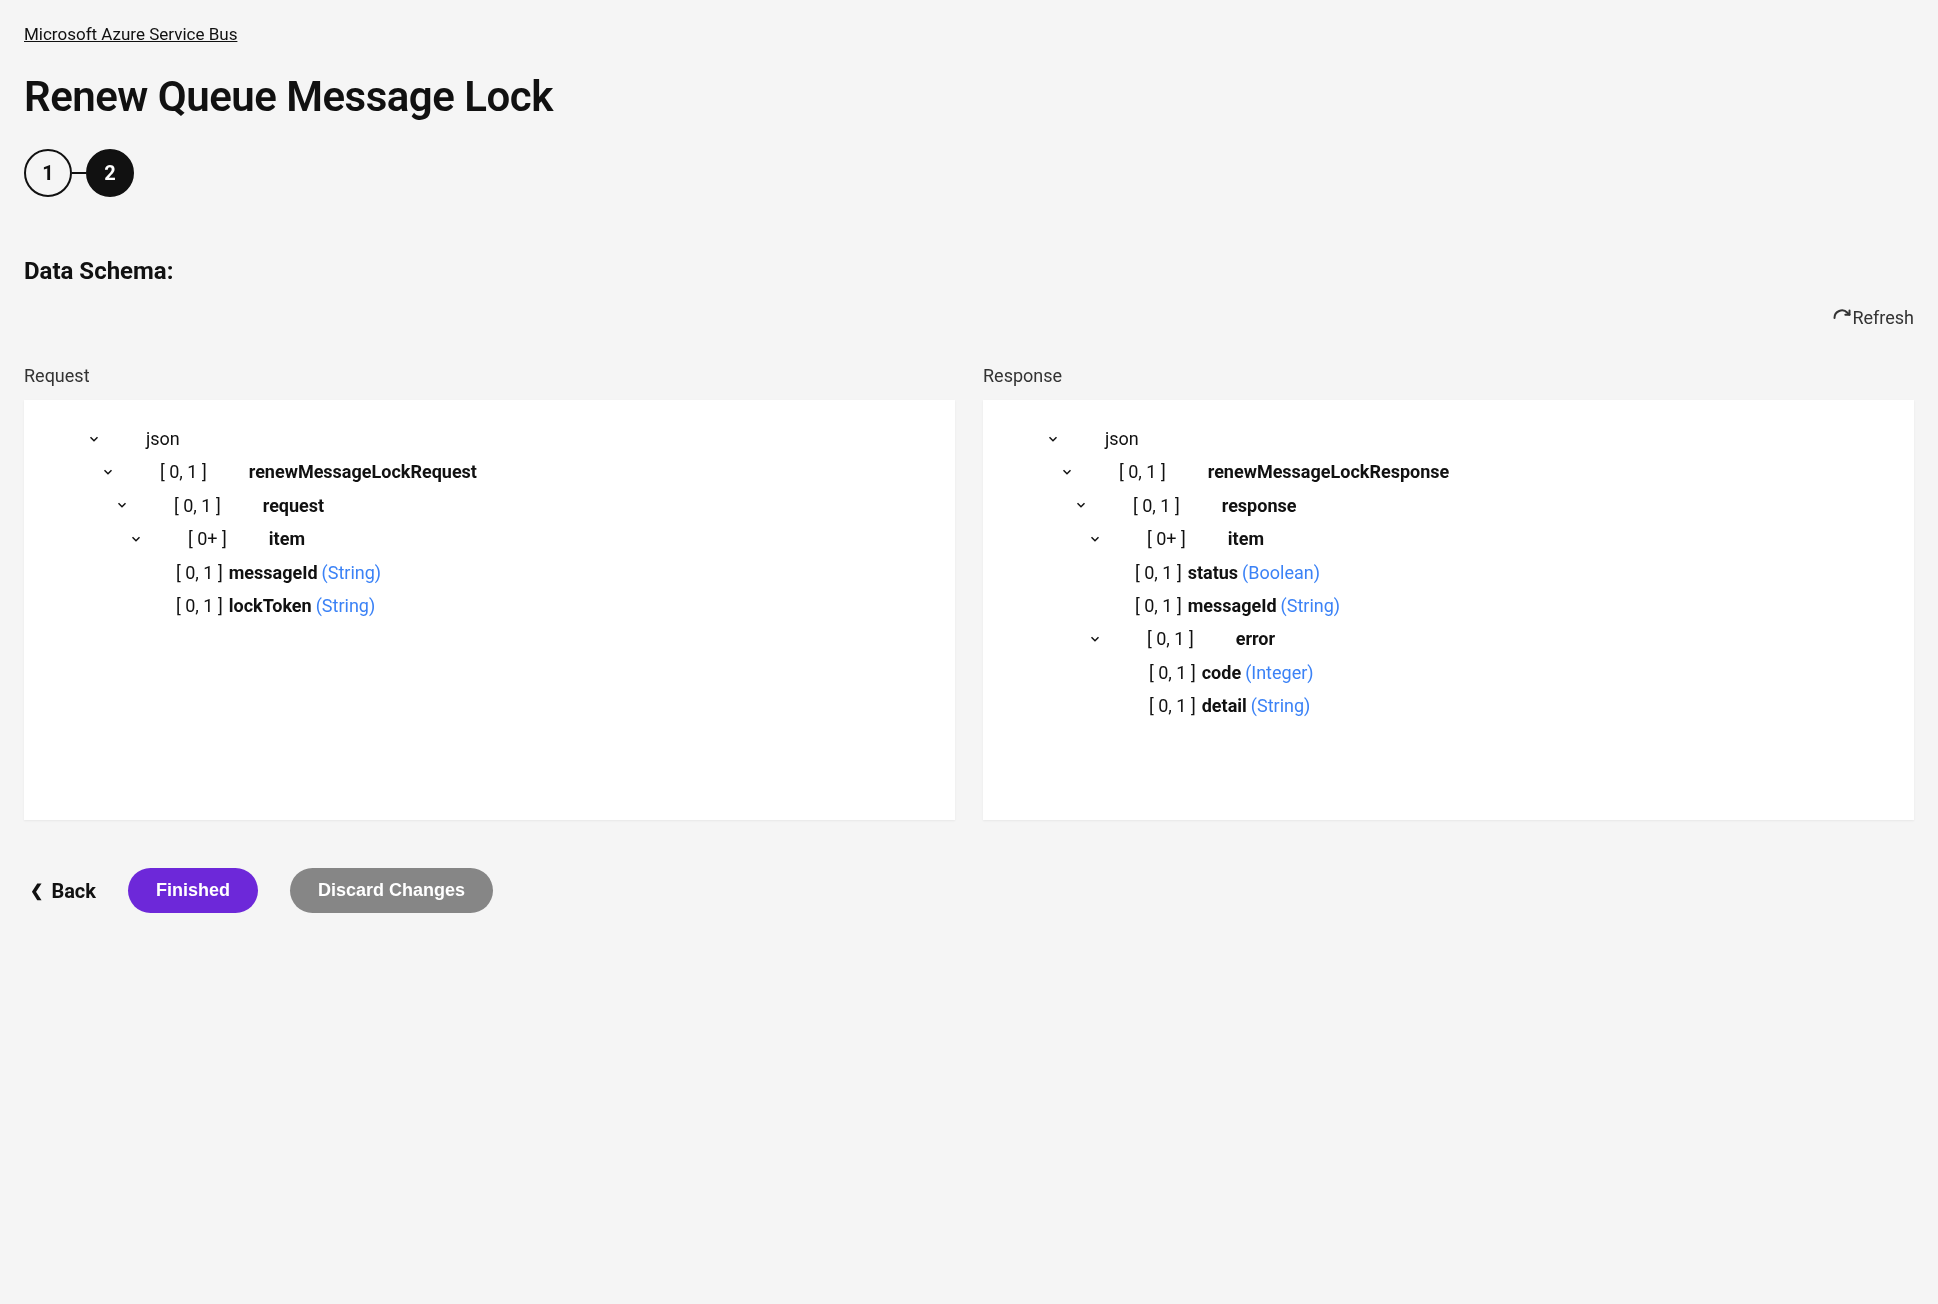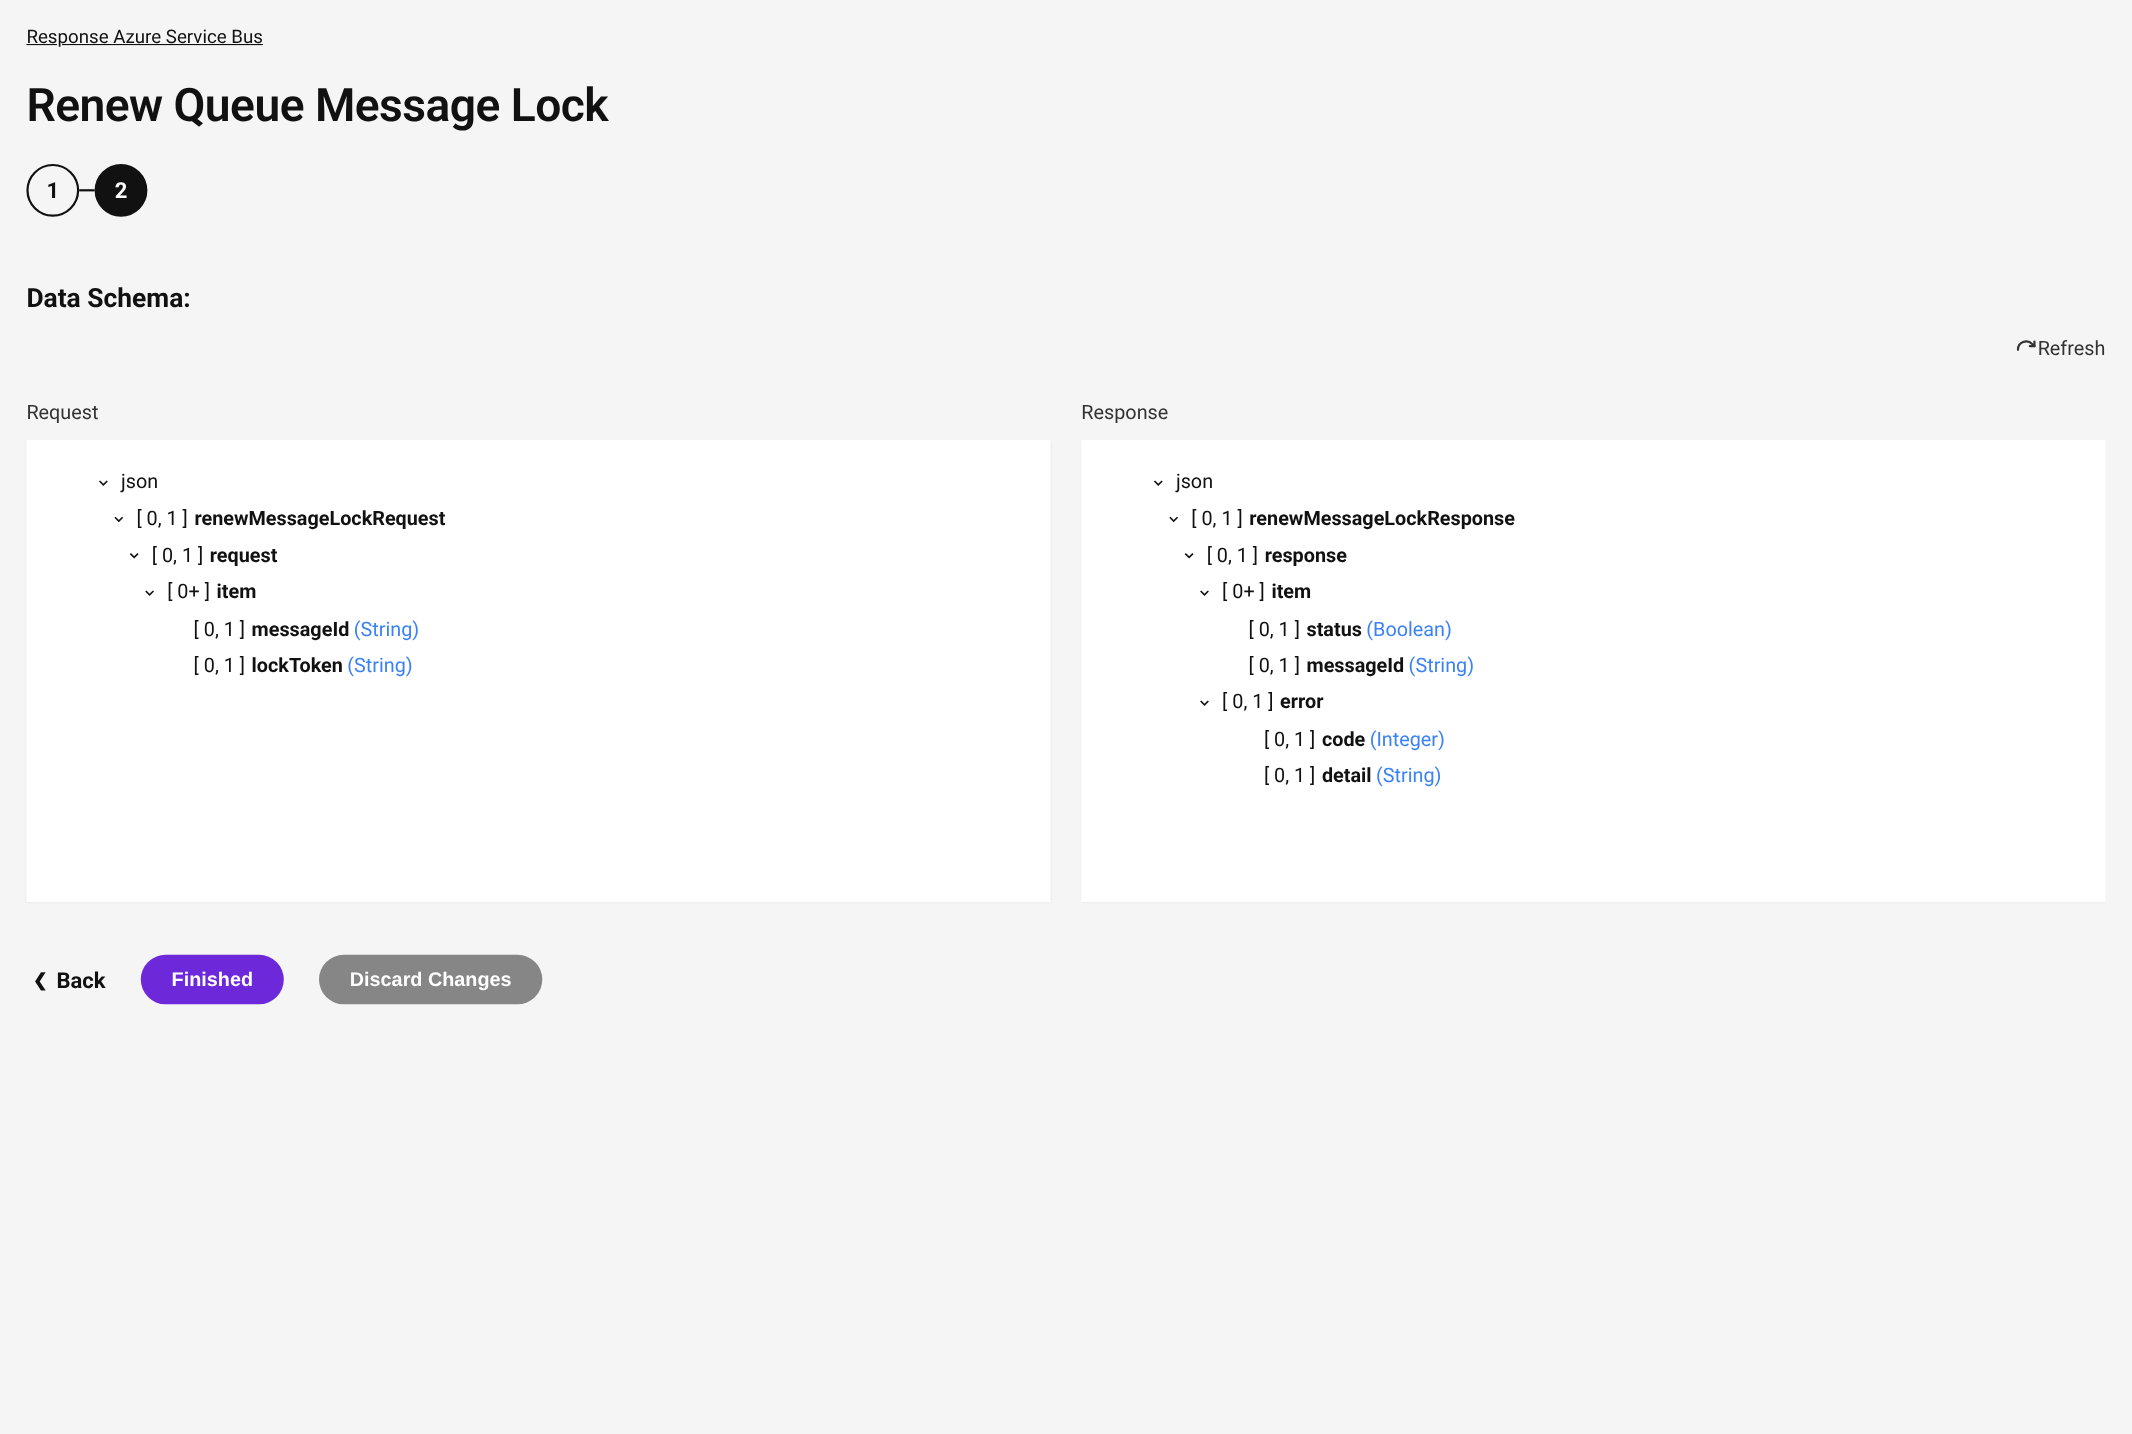--- a/index.html
+++ b/index.html
@@ -98,21 +98,21 @@
     box-shadow: 0 1px 2px rgba(0,0,0,0.06);
   }
   .tree-row {
     display: flex;
     align-items: center;
     font-size: 18px;
     line-height: 1.3;
     padding: 5px 0;
     cursor: default;
   }
-  .tree-row.expandable { cursor: pointer; }
+  .tree-row.expandable { cursor: pointer; gap: 36px; }
   .chev {
     width: 16px;
     height: 16px;
     flex-shrink: 0;
     margin-right: 8px;
     display: inline-flex;
     align-items: center;
     justify-content: center;
   }
   .chev svg { width: 14px; height: 14px; display: block; }
@@ -158,21 +158,21 @@
     color: #fff;
   }
   .pill-primary { background: #6d28d9; }
   .pill-secondary { background: #868686; }
 </style>
 </head>
 <body>
 
 
 
-<a class="breadcrumb">Response Azure Service Bus</a>
+<a class="breadcrumb">Microsoft Azure Service Bus</a>
 
 <h1 class="page-title">Renew Queue Message Lock</h1>
 
 <div class="stepper">
   <div class="step step-inactive">1</div>
   <div class="step-line"></div>
   <div class="step step-active">2</div>
 </div>
 
 <h2 class="section-title">Data Schema:</h2>

